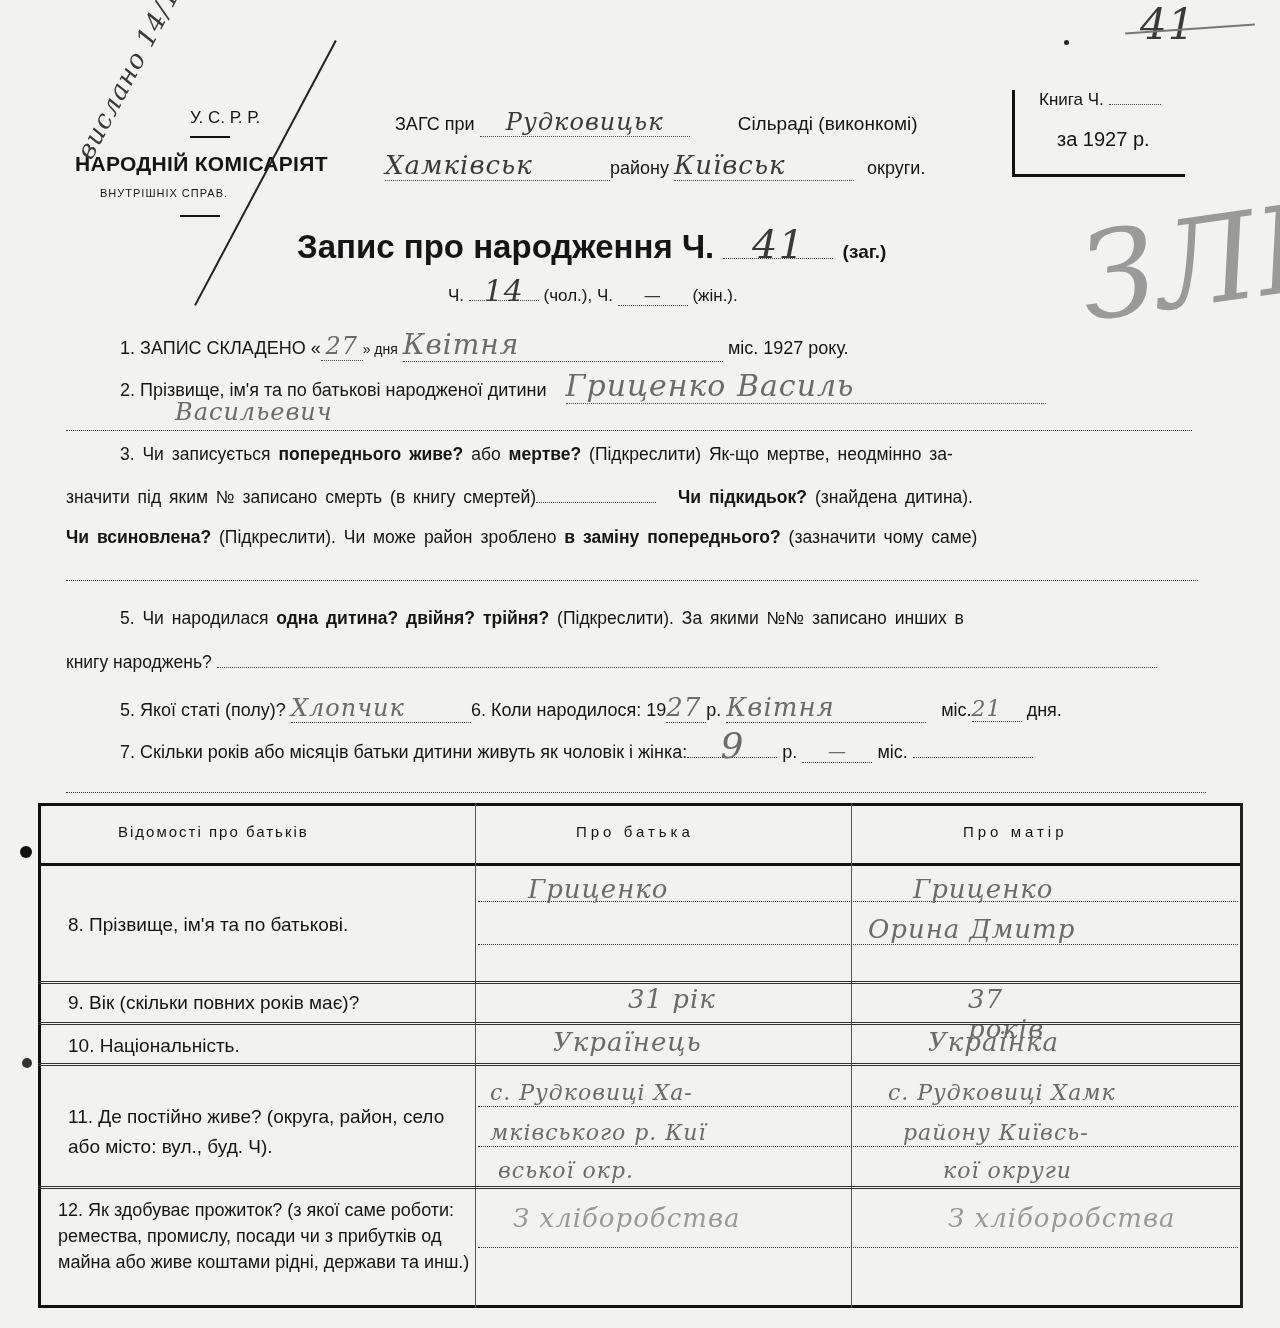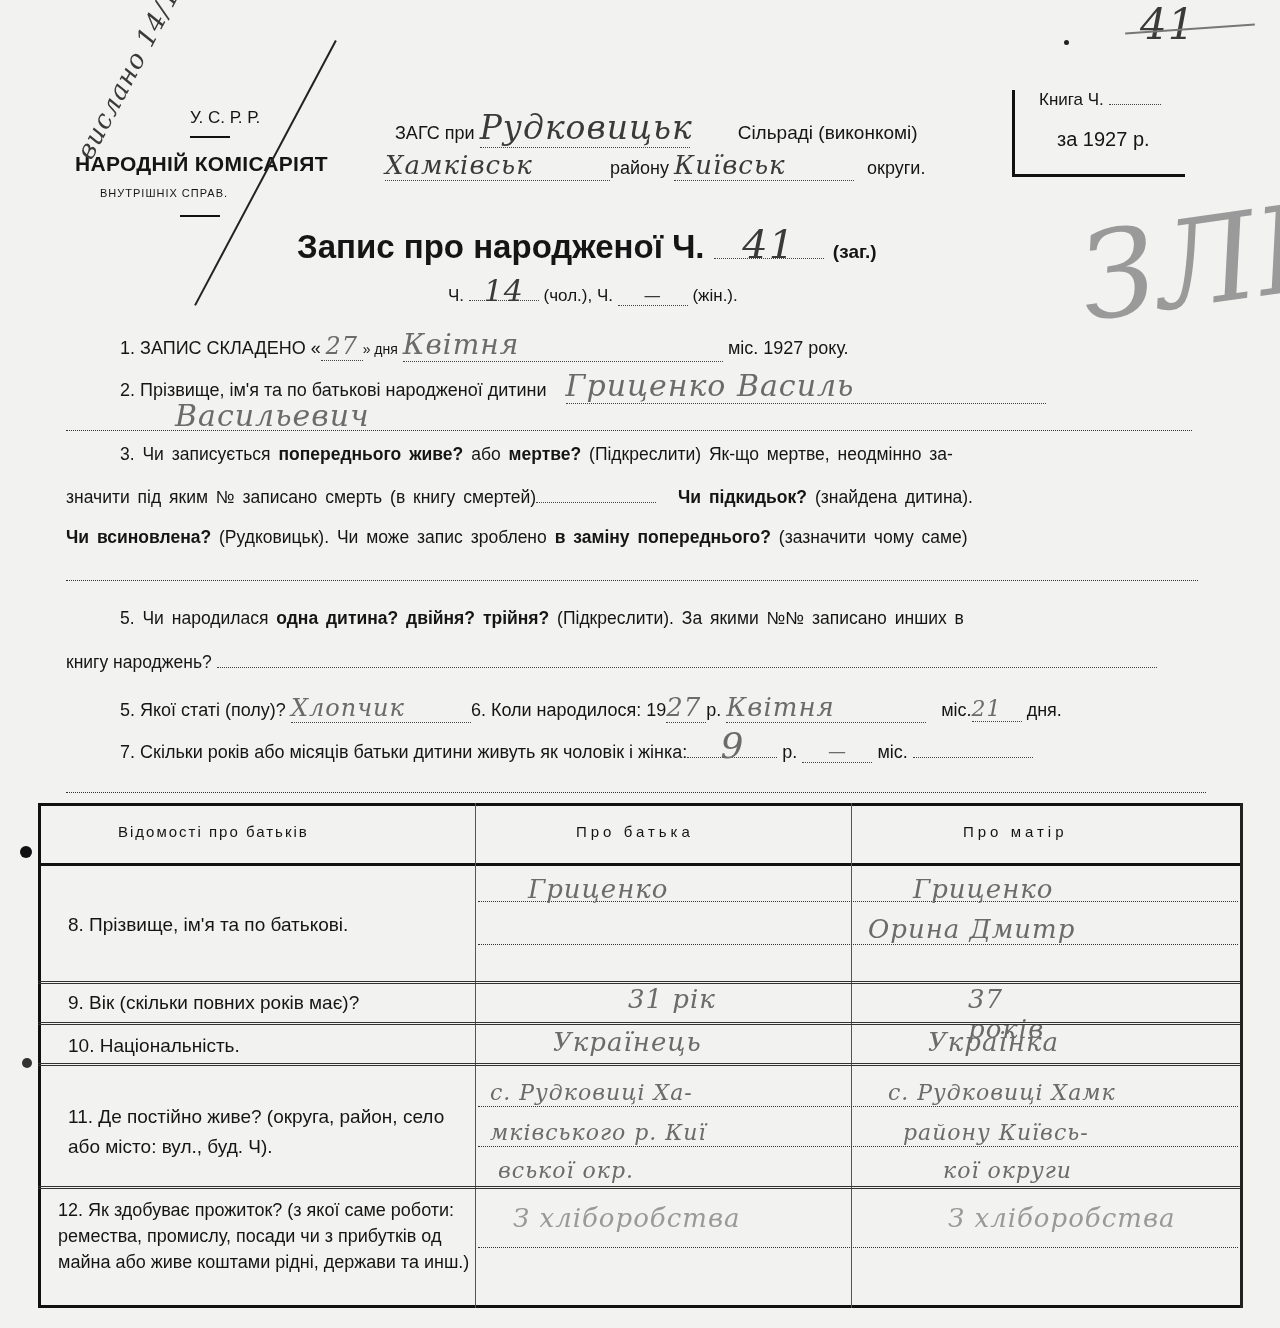--- a/index.html
+++ b/index.html
@@ -38,30 +38,30 @@
     <span>Книга Ч.</span>
     <span class="dots" style="width:52px;"></span>
   </div>
   <div class="abs print" style="left:42px;top:38px;font-size:20px;">за 1927 р.</div>
 </div>
 
 <div class="abs hand" style="left:1080px;top:190px;font-size:120px;color:#9a9a9a;transform:rotate(-8deg);font-style:italic;">ЗЛИ</div>
 
 <div class="abs print" style="left:395px;top:108px;font-size:18px;white-space:nowrap;">
   <span>ЗАГС при</span>
-  <span class="dots hand hand-dark" style="width:210px;font-size:33px;text-align:center;">Рудковицьк</span><span style="font-size:19px;margin-left:48px;">Сільраді (виконкомі)</span>
+  <span class="dots hand hand-dark" style="width:210px;font-size:24px;text-align:center;">Рудковицьк</span><span style="font-size:19px;margin-left:48px;">Сільраді (виконкомі)</span>
 </div>
 <div class="abs print" style="left:385px;top:150px;font-size:18px;white-space:nowrap;">
   <span class="dots hand hand-dark" style="width:225px;font-size:26px;">Хамківськ</span><span>району</span>
   <span class="dots hand hand-dark" style="width:180px;font-size:26px;">Київськ</span>
   <span style="margin-left:8px;">округи.</span>
 </div>
 
 <div class="abs print bold" style="left:297px;top:228px;font-size:33px;white-space:nowrap;">
-  <span>Запис про народженої Ч.</span>
+  <span>Запис про народження Ч.</span>
   <span class="dots hand hand-dark" style="width:110px;font-size:40px;font-weight:normal;text-align:center;line-height:28px;">41</span>
   <span style="font-size:19px;">(заг.)</span>
 </div>
 <div class="abs print" style="left:448px;top:282px;font-size:17px;white-space:nowrap;">
   <span>Ч.</span>
   <span class="dots hand hand-dark" style="width:70px;font-size:30px;text-align:center;line-height:18px;">14</span>
   <span>(чол.),</span>
   <span>Ч.</span>
   <span class="dots hand hand-dark" style="width:70px;text-align:center;">—</span>
   <span>(жін.).</span>
@@ -70,38 +70,38 @@
 <div class="abs print" style="left:120px;top:328px;font-size:18px;white-space:nowrap;">
   <span>1. ЗАПИС СКЛАДЕНО «</span><span class="dots hand" style="width:42px;font-size:24px;text-align:center;">27</span><span style="font-size:14px;">» дня</span>
   <span class="dots hand" style="width:320px;font-size:28px;">Квітня</span>
   <span>міс. 1927 року.</span>
 </div>
 
 <div class="abs print" style="left:120px;top:368px;font-size:18px;white-space:nowrap;">
   <span>2. Прізвище, ім'я та по батькові народженої дитини</span>
   <span class="dots hand" style="width:480px;font-size:30px;margin-left:14px;">Гриценко Василь</span>
 </div>
-<div class="abs hand" style="left:175px;top:398px;font-size:30px;">Васильевич</div>
+<div class="abs hand" style="left:175px;top:398px;font-size:24px;">Васильевич</div>
 <div class="abs dotline" style="left:66px;top:430px;width:1126px;"></div>
 
 <div class="abs print" style="left:120px;top:444px;font-size:17.5px;white-space:nowrap;word-spacing:3px;">
   <span>3. Чи записується</span>
   <span class="bold">попереднього живе?</span>
   <span>або</span>
   <span class="bold">мертве?</span>
   <span>(Підкреслити) Як-що мертве, неодмінно за-</span>
 </div>
 <div class="abs print" style="left:66px;top:487px;font-size:17.5px;white-space:nowrap;word-spacing:3px;">
   <span>значити під яким № записано смерть (в книгу смертей)</span><span class="dots" style="width:120px;"></span>
   <span class="bold" style="margin-left:14px;">Чи підкидьок?</span>
   <span>(знайдена дитина).</span>
 </div>
 <div class="abs print" style="left:66px;top:527px;font-size:17.5px;white-space:nowrap;word-spacing:3px;">
   <span class="bold">Чи всиновлена?</span>
-  <span>(Рудковицьк). Чи може запис зроблено</span>
+  <span>(Підкреслити). Чи може район зроблено</span>
   <span class="bold">в заміну попереднього?</span>
   <span>(зазначити чому саме)</span>
 </div>
 <div class="abs dotline" style="left:66px;top:580px;width:1132px;"></div>
 
 <div class="abs print" style="left:120px;top:608px;font-size:17.5px;white-space:nowrap;word-spacing:3px;">
   <span>5. Чи народилася</span>
   <span class="bold">одна дитина? двійня? трійня?</span>
   <span>(Підкреслити). За якими №№ записано инших в</span>
 </div>

